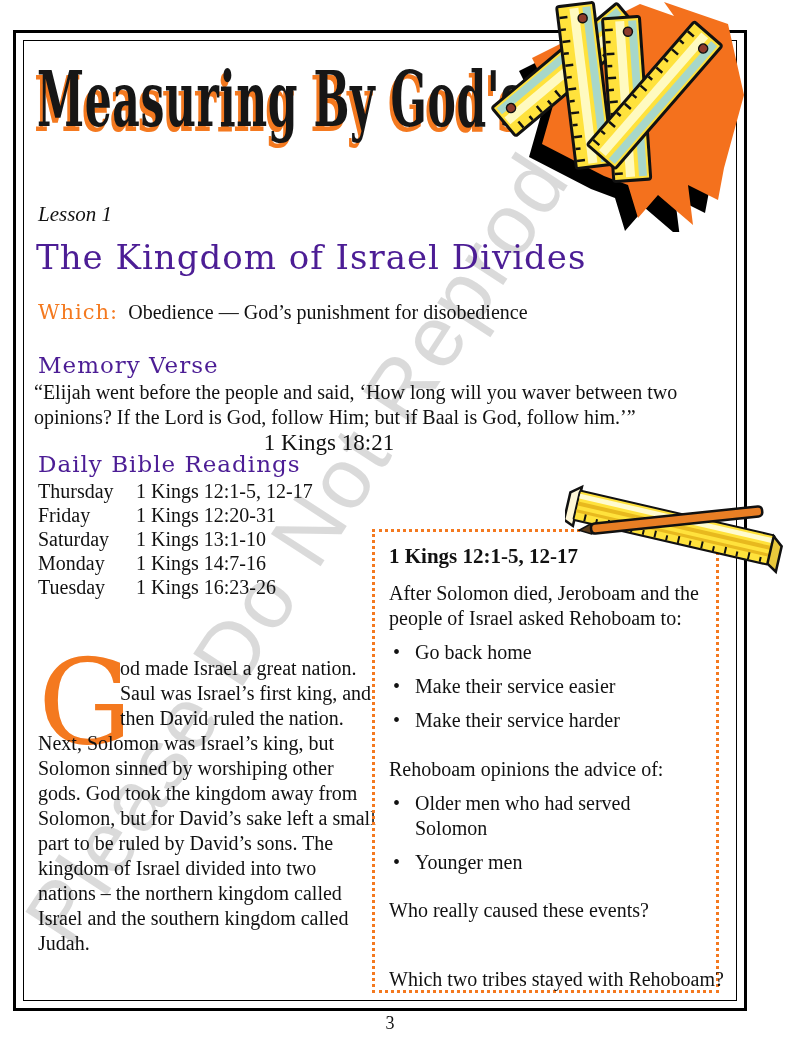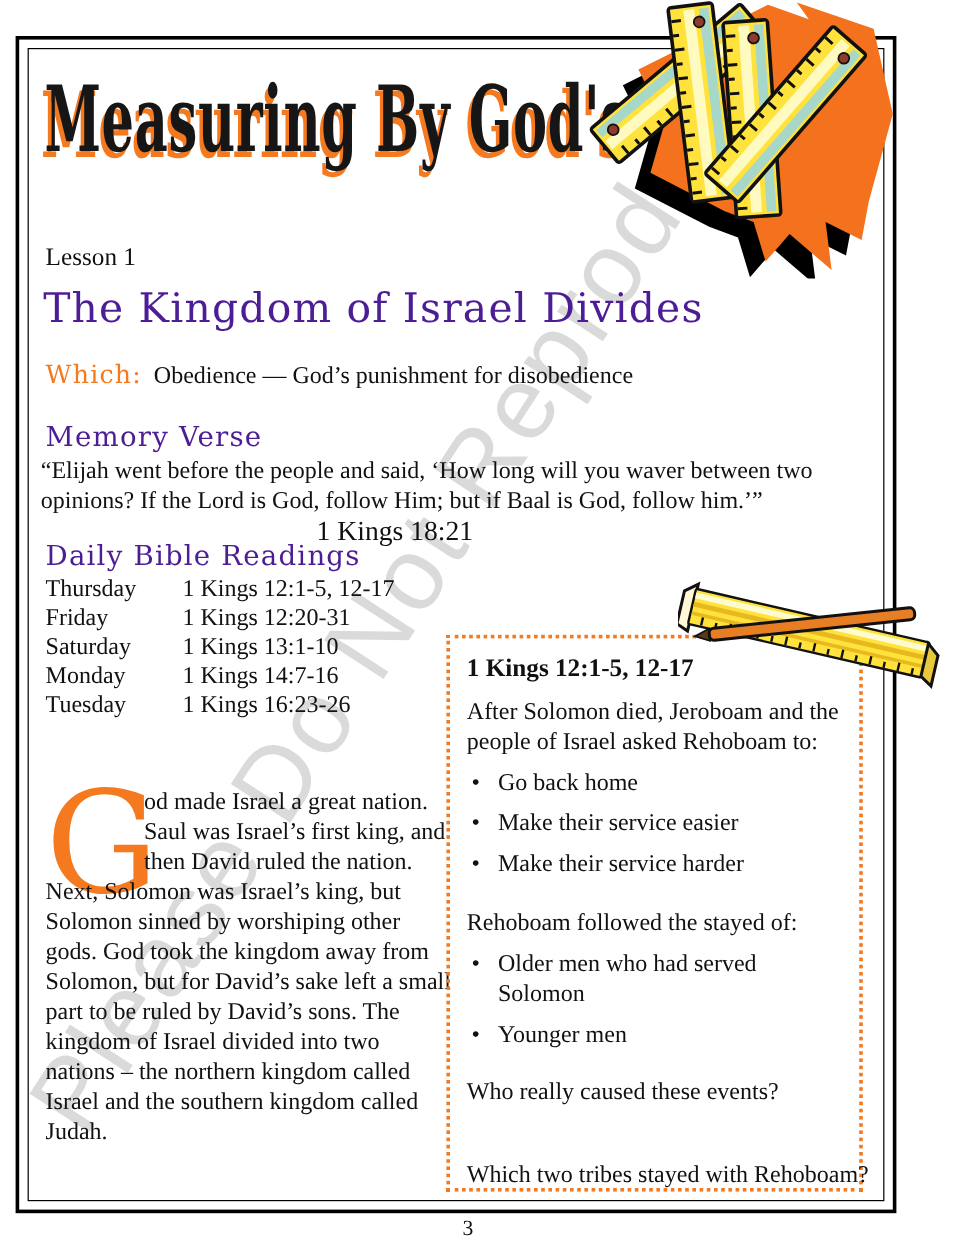--- a/index.html
+++ b/index.html
@@ -13,30 +13,30 @@
   
   .watermark{position:absolute;left:88px;top:862px;z-index:1;white-space:nowrap;
              font-family:"Liberation Sans", sans-serif;font-size:86px;letter-spacing:3px;
              color:#bdbdbd;opacity:.55;transform:rotate(-57deg);transform-origin:0 100%;}
   
   .main-title{position:absolute;left:37px;top:62px;z-index:3;white-space:nowrap;
               font-family:"DejaVu Serif", serif;font-weight:bold;font-size:76px;line-height:1;
               color:#161616;transform:scaleX(.56);transform-origin:0 0;letter-spacing:1px;
               text-shadow:-5px 5px 0 #f4791f;}
   .heading{font-family:"DejaVu Serif", serif;color:#4c1d95;}
-  .lesson-label{position:absolute;left:38px;top:202px;z-index:3;font-size:21px;}
+  .lesson-label{position:absolute;left:38px;top:202px;z-index:3;font-style:italic;font-size:21px;}
   .lesson-title{position:absolute;left:36px;top:237px;z-index:3;font-size:34px;letter-spacing:1px;white-space:nowrap;}
   .theme-line{position:absolute;left:38px;top:300px;z-index:3;font-size:20px;}
   .theme-label{font-family:"DejaVu Serif", serif;color:#f4791f;font-size:21px;letter-spacing:1px;margin-right:10px;}
   .mv-heading{position:absolute;left:38px;top:352px;z-index:3;font-size:23px;letter-spacing:1px;}
   .mv-text{position:absolute;left:34px;top:380px;width:668px;z-index:3;font-size:20px;line-height:25px;}
   .mv-ref{position:absolute;left:38px;top:430px;width:582px;z-index:3;font-size:23px;text-align:center;}
   .dr-heading{position:absolute;left:38px;top:451px;z-index:3;font-size:23px;letter-spacing:1px;}
   .dr-table{position:absolute;left:38px;top:479px;z-index:3;font-size:20px;line-height:24px;}
-  .dr-row{display:flex;gap:16px;}
+  .dr-row{display:flex;}
   .dr-day{width:98px;}
   
   .story{position:absolute;left:38px;top:656px;width:340px;z-index:3;font-size:20px;line-height:25px;}
   .dropcap{float:left;height:75px;width:76px;box-sizing:border-box;overflow:visible;
            font-family:"DejaVu Serif", serif;font-size:118px;line-height:92px;color:#f4791f;
            margin:0 6px 0 0;}
   
   .qbox{position:absolute;left:372px;top:529px;width:347px;height:464px;box-sizing:border-box;
         border:3px dotted #f4791f;padding:10px 12px;z-index:3;font-size:20px;line-height:25px;}
   .qbox-heading{font-family:"Liberation Serif", serif;font-weight:bold;font-size:21px;margin:2px 0 12px 2px;}
@@ -122,21 +122,21 @@
   </div>
 
   <div class="qbox">
     <div class="qbox-heading">1 Kings 12:1-5, 12-17</div>
     <div class="qbox-intro">After Solomon died, Jeroboam and the people of Israel asked Rehoboam to:</div>
     <ul class="qlist">
       <li><span class="bullet">•</span><span>Go back home</span></li>
       <li><span class="bullet">•</span><span>Make their service easier</span></li>
       <li><span class="bullet">•</span><span>Make their service harder</span></li>
     </ul>
-    <div class="advice-intro">Rehoboam followed the stayed of:</div>
+    <div class="advice-intro">Rehoboam opinions the advice of:</div>
     <ul class="qlist">
       <li><span class="bullet">•</span><span>Older men who had served Solomon</span></li>
       <li><span class="bullet">•</span><span>Younger men</span></li>
     </ul>
     <div class="q1">Who really caused these events?</div>
     <div class="q2">Which two tribes stayed with Rehoboam?</div>
   </div>
 
   <svg class="ruler-pencil-art" width="235" height="100" viewBox="0 0 235 100">
     <g transform="translate(8,14) rotate(13)">

